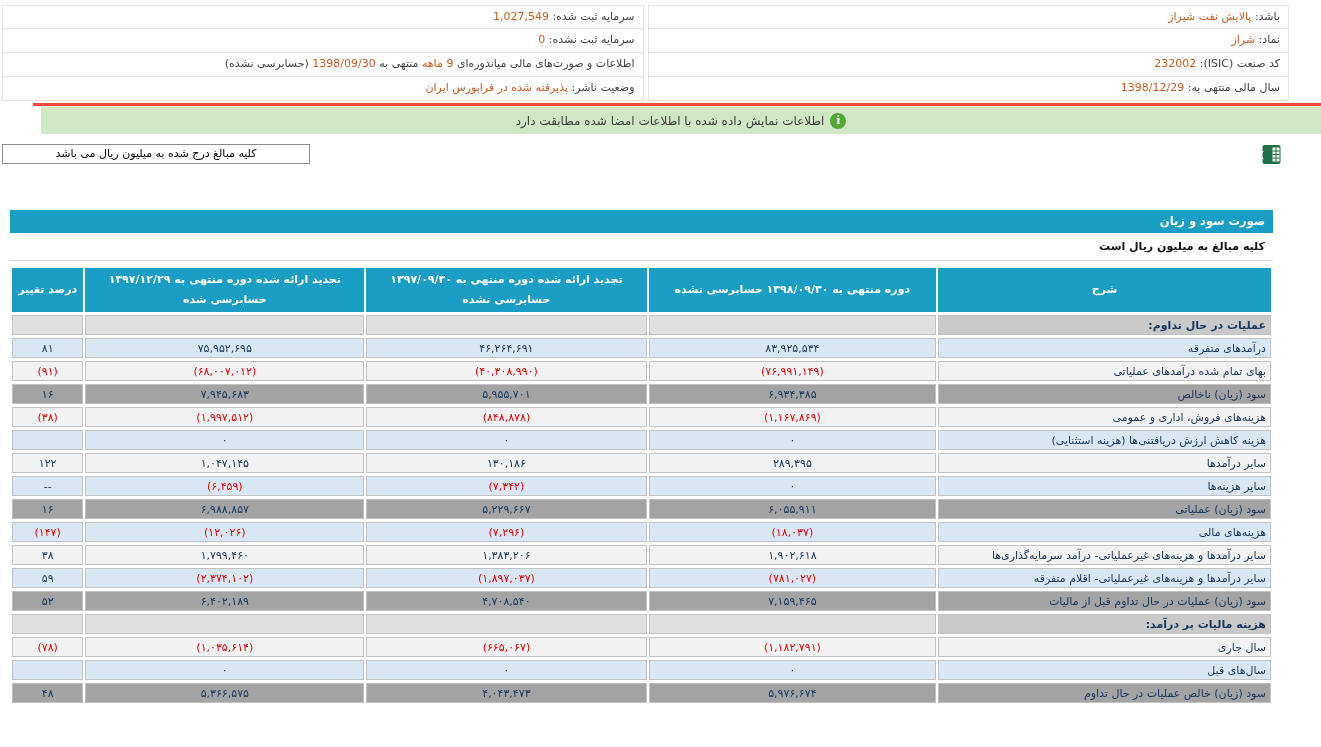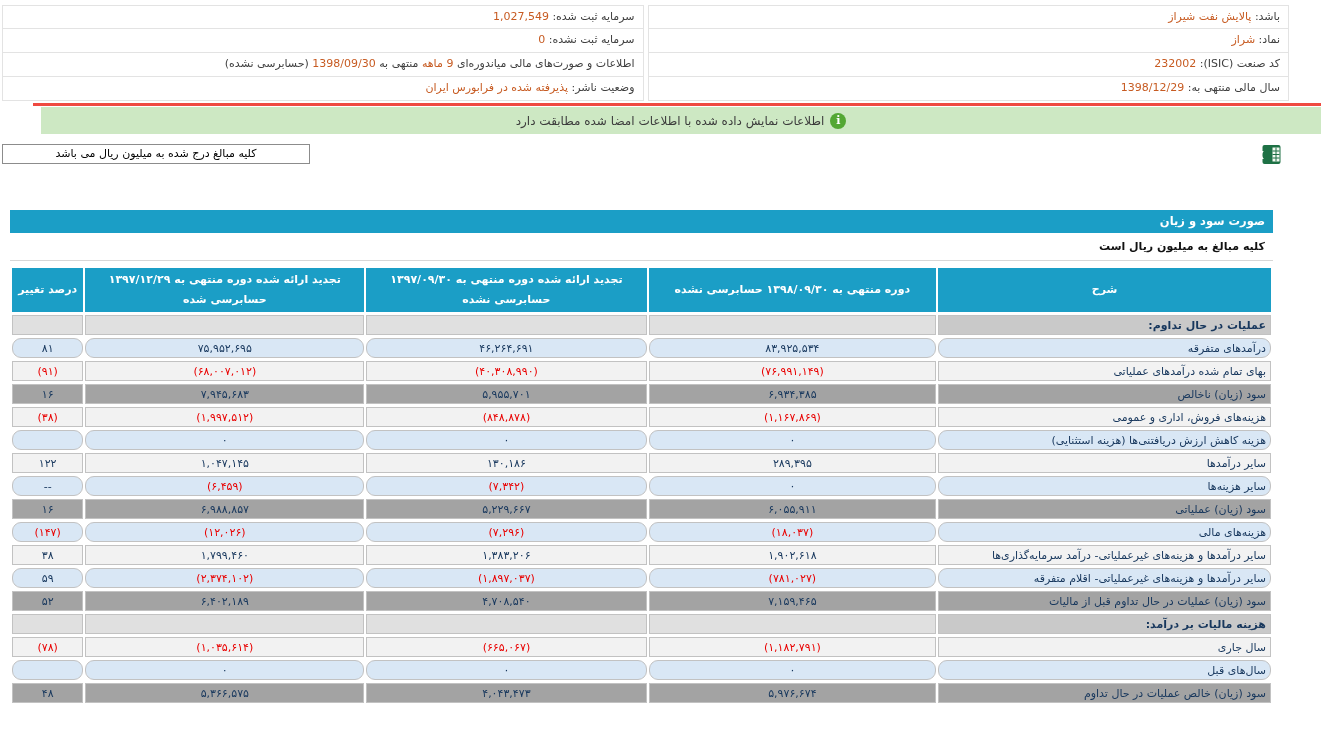--- a/index.html
+++ b/index.html
@@ -71,21 +71,21 @@
     background:#1b9ec6; color:#fff; font-weight:bold;
     height:44px; vertical-align:middle; text-align:center;
     padding:2px 4px; line-height:1.8; overflow:hidden;
   }
   table.stmt td {
     height:20px; padding:1px 4px;
     border:1px solid #c2c2c2; overflow:hidden; white-space:nowrap;
   }
   td.cell-label { text-align:right; color:#17375d; padding-right:6px; }
   tr.row-data.bg-white  td { background:#f2f2f2; }
-  tr.row-data.bg-blue   td { background:#d9e7f5;border-radius:9px; }
+  tr.row-data.bg-blue   td { background:#d9e7f5; }
   tr.row-data.bg-yellow td { background:#a3a3a3; }
   tr.row-section td { background:#e0e0e0; }
   tr.row-section td.cell-label { background:#c9c9c9; font-weight:bold; }
   td.cell-value { text-align:center; direction:ltr; unicode-bidi:embed; }
   td.cell-value.pos { color:#17375d; }
   td.cell-value.neg { color:#e90000; }
 </style>
 </head>
 <body>
 

